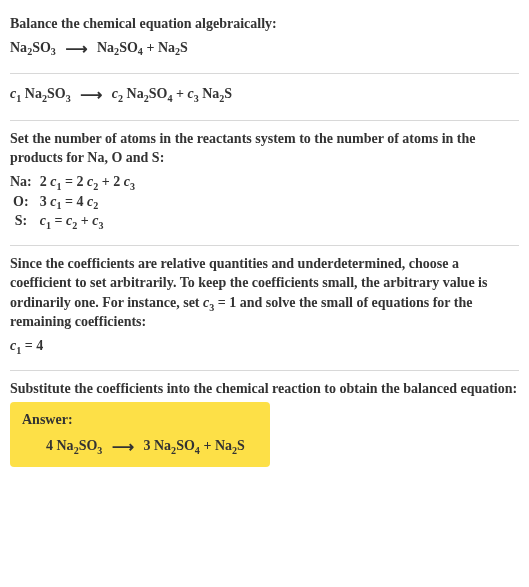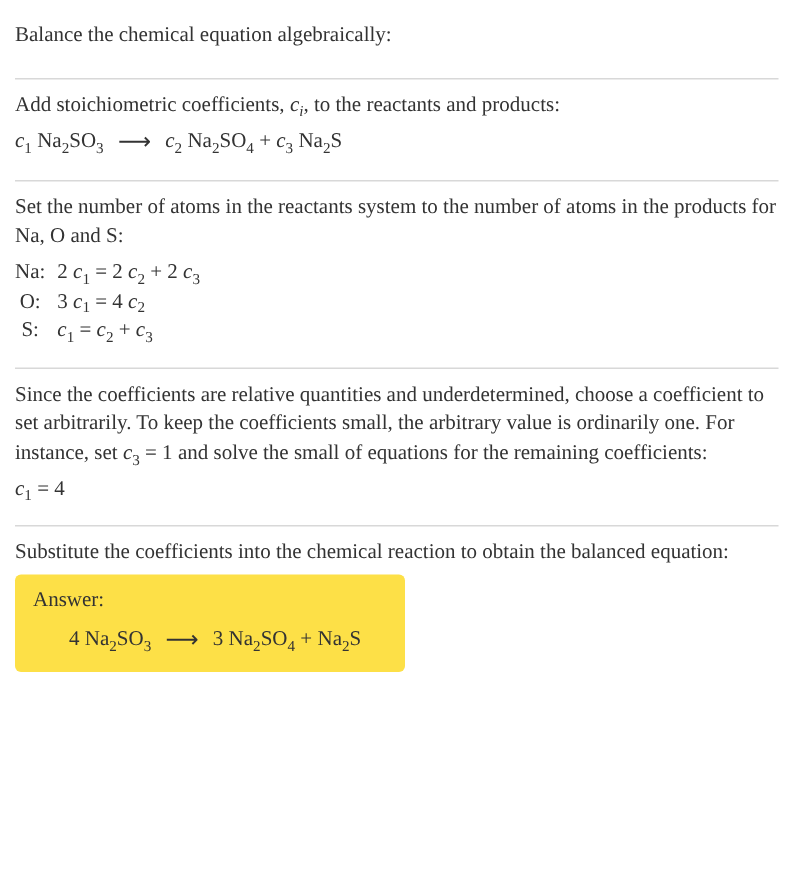--- a/index.html
+++ b/index.html
@@ -11,20 +11,21 @@
       font-family: Georgia, 'Times New Roman', serif;
       font-size: 14px;
       line-height: 1.4;
       color: #333;
       background: #fff;
       padding: 8px 10px;
       width: 529px;
     }
     .section {
       padding: 6px 0 12px 0;
+      font-weight: bold;
     }
     .divider {
       border-top: 1px solid #d8d8d8;
       margin: 2px 0;
     }
     .instruction {
       margin-bottom: 4px;
     }
     .equation {
       margin-top: 2px;
@@ -73,28 +74,32 @@
     }
     .answer-eq {
       padding-left: 24px;
     }
   </style>
 </head>
 <body>
 
 <div class="section">
   <div class="instruction">Balance the chemical equation algebraically:</div>
+  <div class="equation">
+    <span><span>Na</span><span class="sub">2</span><span>SO</span><span class="sub">3</span></span>
+    <span class="arrow">⟶</span>
+    <span><span>Na</span><span class="sub">2</span><span>SO</span><span class="sub">4</span></span>
+    <span> + </span>
+    <span><span>Na</span><span class="sub">2</span><span>S</span></span>
+  </div>
 </div>
 
 <div class="divider"></div>
 
 <div class="section">
-  <div class="instruction">
-    <span>Add stoichiometric coefficients, </span><span class="ital">c</span><span class="sub ital">i</span><span>, to the reactants and products:</span>
-  </div>
   <div class="equation">
     <span class="ital">c</span><span class="sub">1</span>
     <span> </span>
     <span><span>Na</span><span class="sub">2</span><span>SO</span><span class="sub">3</span></span>
     <span class="arrow">⟶</span>
     <span class="ital">c</span><span class="sub">2</span>
     <span> </span>
     <span><span>Na</span><span class="sub">2</span><span>SO</span><span class="sub">4</span></span>
     <span> + </span>
     <span class="ital">c</span><span class="sub">3</span>

